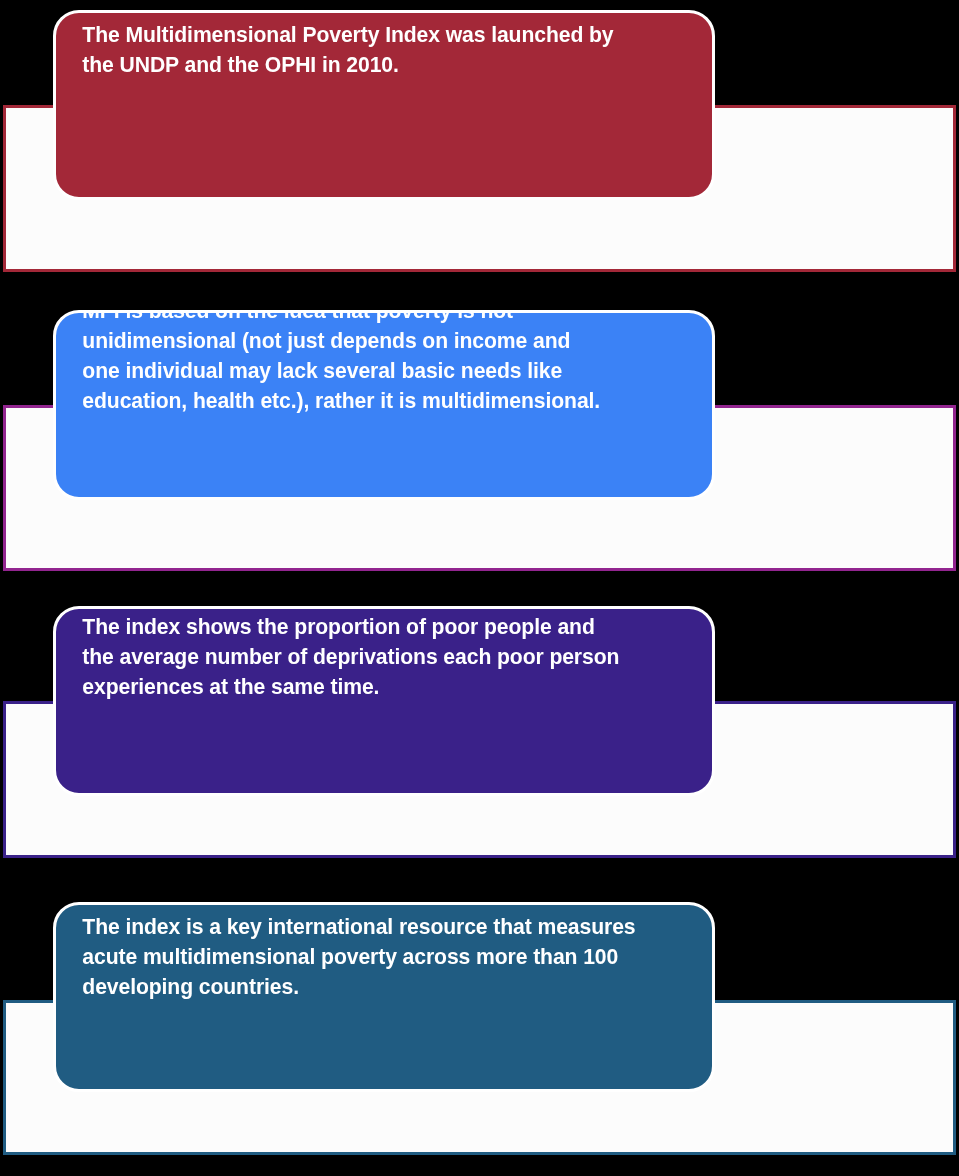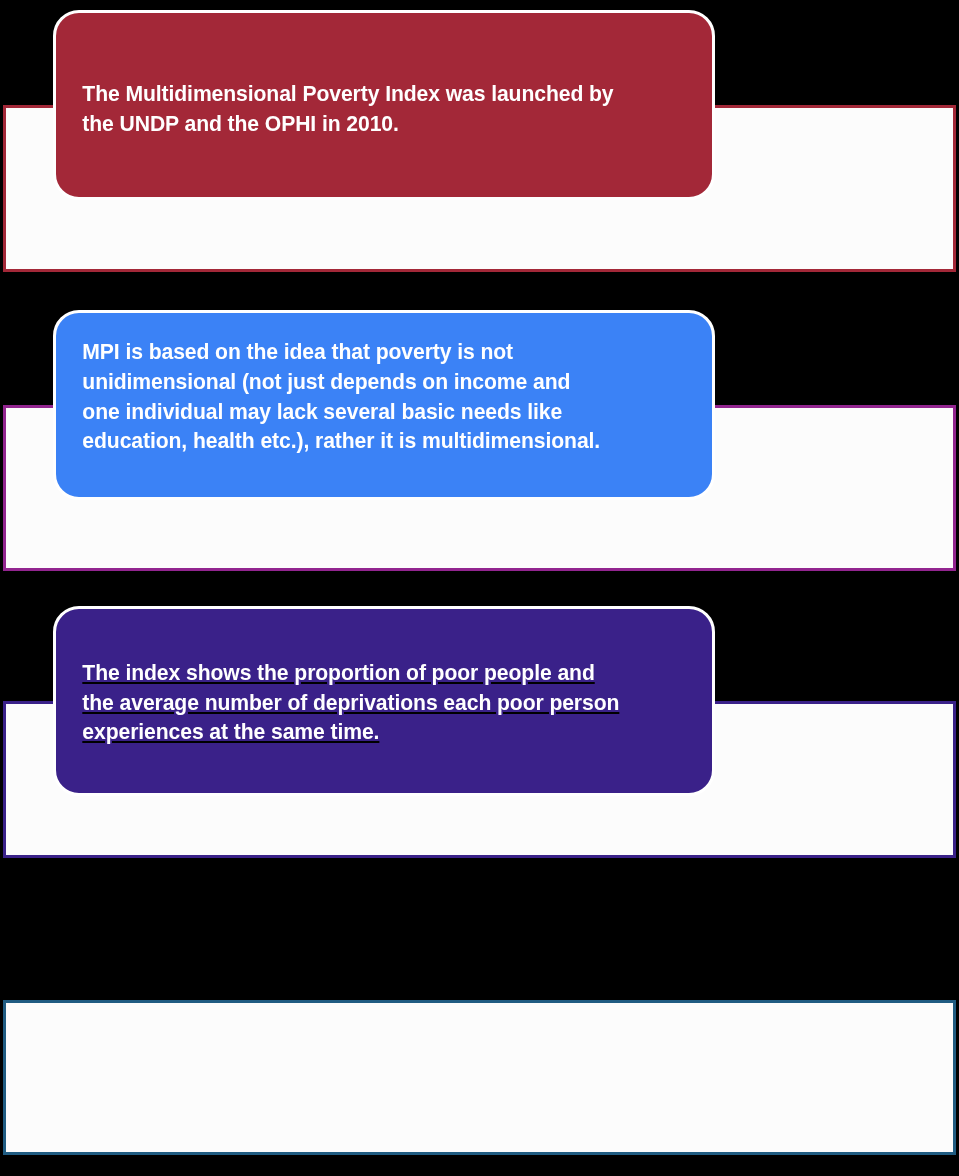--- a/index.html
+++ b/index.html
@@ -34,21 +34,21 @@
     border-width: 3px;
   }
 
   
   .callout-card {
     position: absolute;
     box-sizing: border-box;
     border-radius: 26px;
     border: 3px solid #FFFFFF;
     display: flex;
-    align-items: center;
+    align-items: flex-start;
     overflow: hidden;
   }
 
   .callout-text {
     margin: 0;
     padding: 0 18px 0 28px;
     color: #FFFFFF;
     font-family: "Liberation Sans Narrow", "Liberation Sans", "DejaVu Sans Condensed", "DejaVu Sans", sans-serif;
     font-weight: bold;
     font-size: 22.5px;
@@ -72,21 +72,26 @@
 
   <div class="backdrop-panel" style="left: 3px; top: 405px; width: 953px; height: 166px; background: rgb(252, 252, 252); border-color: rgb(146, 37, 143);"></div>
   <div class="callout-card" style="left: 53px; top: 310px; width: 662px; height: 190px; background: #3b82f6; border-color: rgb(255, 255, 255);">
     <p class="callout-text" style="color: rgb(255, 255, 255); margin-top: -17px;">MPI is based on the idea that poverty is not
 unidimensional  (not just depends on income and
 one individual  may lack several basic needs like
 education,  health etc.), rather it is multidimensional.</p>
   </div>
 
   <div class="backdrop-panel" style="left: 3px; top: 701px; width: 953px; height: 157px; background: rgb(252, 252, 252); border-color: rgb(58, 33, 137);"></div>
-  <div class="callout-card" style="left: 53px; top: 606px; width: 662px; height: 190px; background: rgb(58, 33, 137); border-color: rgb(255, 255, 255); text-decoration: underline;">
+  <div class="callout-card" style="left: 53px; top: 606px; width: 662px; height: 190px; background: rgb(58, 33, 137); border-color: rgb(255, 255, 255);">
     <p class="callout-text" style="color: rgb(255, 255, 255); margin-top: 3px;">The index shows the proportion of poor people and
 the average number of deprivations each poor person
 experiences at the same time.</p>
   </div>
 
   <div class="backdrop-panel" style="left: 3px; top: 1000px; width: 953px; height: 155px; background: rgb(252, 252, 252); border-color: rgb(32, 92, 130);"></div>
+  <div class="callout-card" style="left: 53px; top: 902px; width: 662px; height: 190px; background: rgb(32, 92, 130); border-color: rgb(255, 255, 255);">
+    <p class="callout-text" style="color: rgb(255, 255, 255); margin-top: 7px;">The index is a key international resource that measures
+acute multidimensional  poverty across more than 100
+developing countries.</p>
+  </div>
 
 </div>
 
 </body></html>

